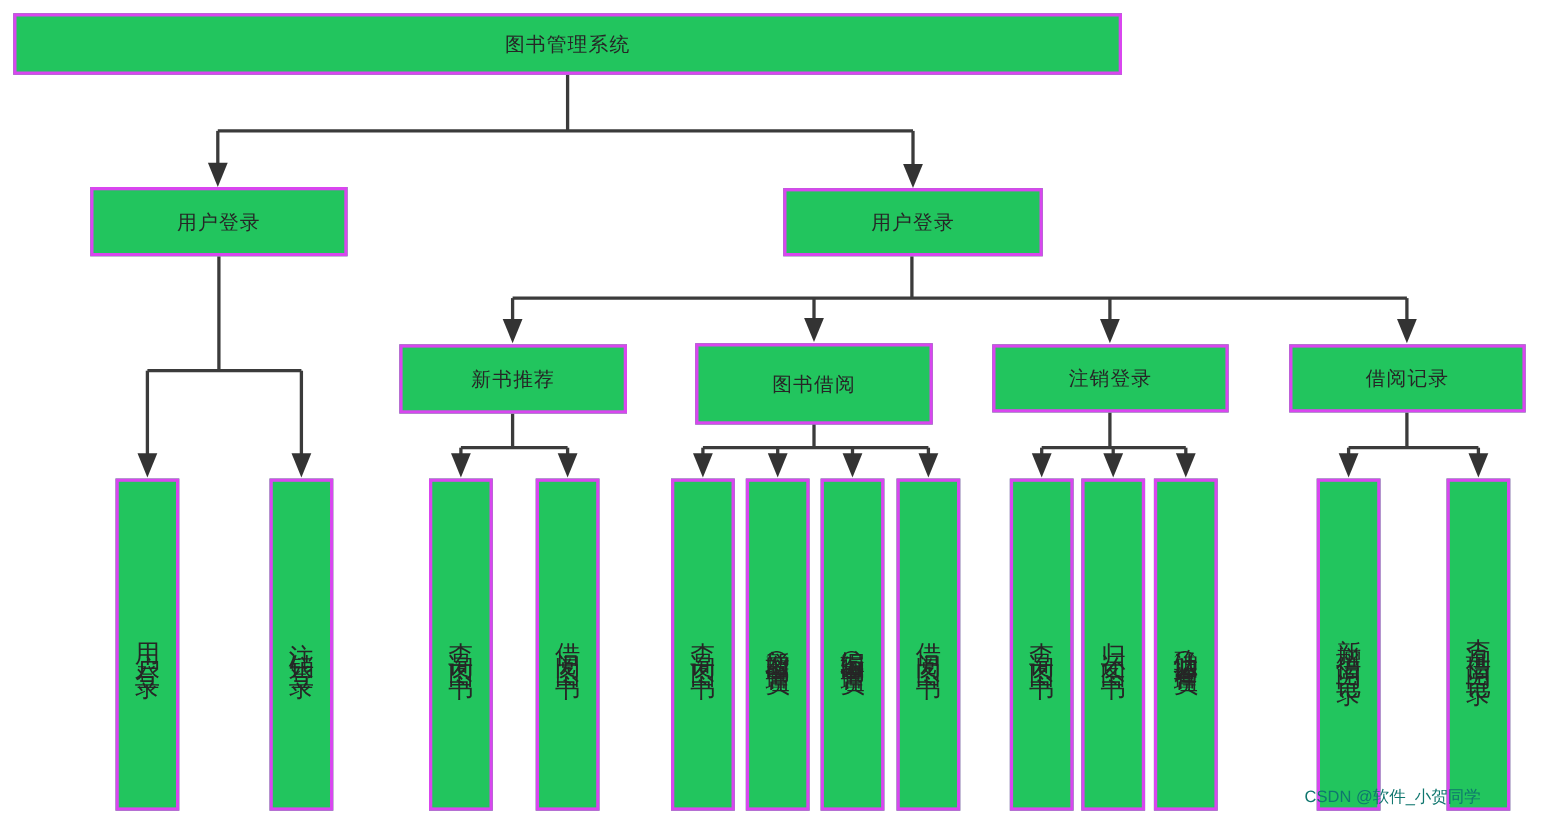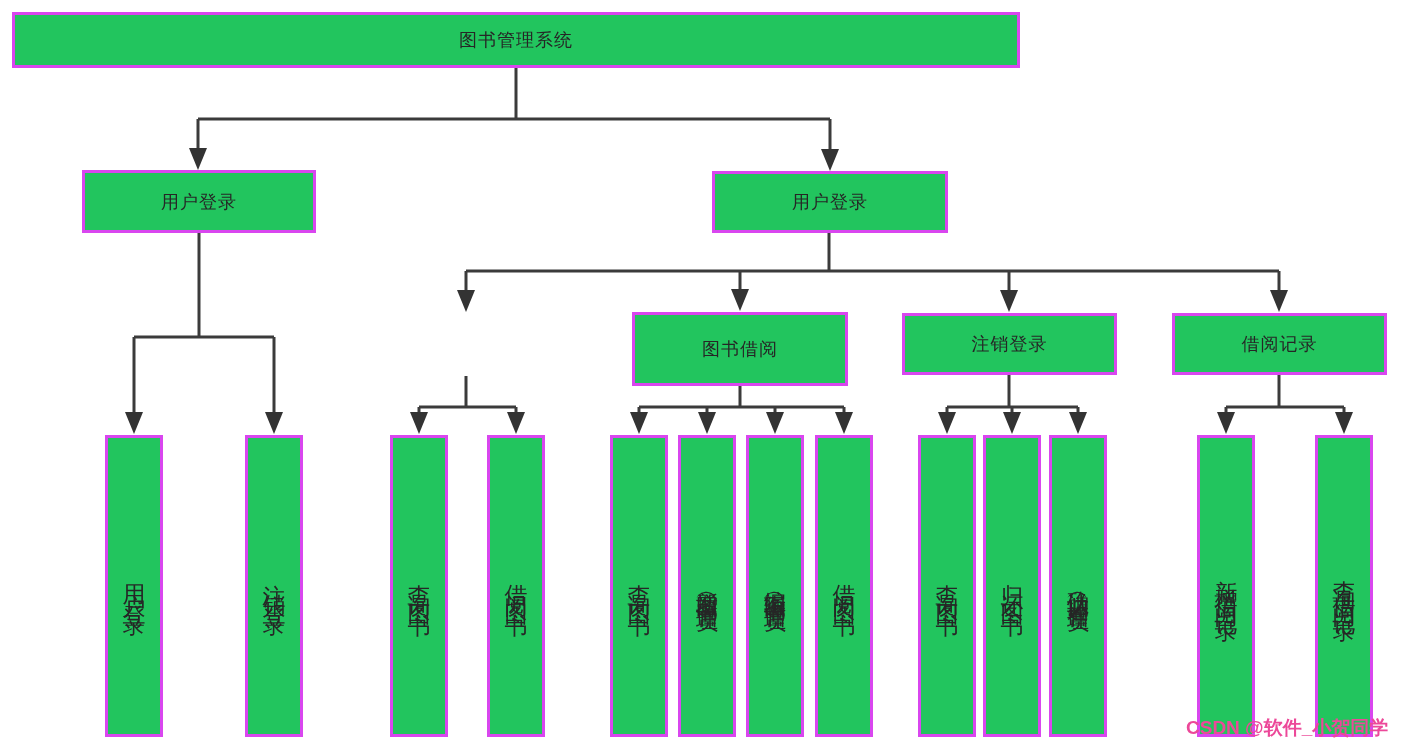--- a/index.html
+++ b/index.html
@@ -6,22 +6,22 @@
   body{font-family:"Liberation Sans","DejaVu Sans",sans-serif;}
   #stage{position:relative;width:1405px;height:747px;background:#ffffff;overflow:hidden;}
   svg.connectors{position:absolute;left:0;top:0;z-index:1;pointer-events:none;}
   .box{position:absolute;box-sizing:border-box;border:3px solid #d946ef;background:#22c55e;
        display:flex;align-items:center;justify-content:center;z-index:2;}
   .box.h span{font-size:18px;color:#262626;letter-spacing:1px;white-space:nowrap;}
   .box.v span{writing-mode:vertical-rl;text-orientation:mixed;font-size:23px;color:#262626;
               letter-spacing:10px;line-height:1;}
   .box.v.med span{letter-spacing:8px;}
   .box.v.long span{font-size:22px;letter-spacing:3px;}
-  .watermark{position:absolute;left:1186px;top:715px;z-index:5;font-size:19px;
-             color:#ec4899;white-space:nowrap;font-weight:bold;}
+  .watermark{position:absolute;left:1186px;top:715px;z-index:5;font-size:15px;
+             color:#0f766e;white-space:nowrap;}
 </style>
 </head>
 <body>
 
 <div id="stage">
 
   <svg class="connectors" width="1405" height="747" viewBox="0 0 1405 747">
     <g stroke="#3b3b3b" stroke-width="3" fill="#333333">
       <line x1="516" y1="68" x2="516" y2="119"></line>
       <line x1="198" y1="119" x2="830" y2="119"></line>
@@ -94,20 +94,23 @@
     <span>图书管理系统</span>
   </div>
 
   <div class="box h" style="left:82px;top:170px;width:234px;height:63px">
     <span>用户登录</span>
   </div>
   <div class="box h" style="left:712px;top:171px;width:236px;height:62px">
     <span>用户登录</span>
   </div>
 
+  <div class="box h" style="left:363px;top:313px;width:207px;height:63px">
+    <span>新书推荐</span>
+  </div>
   <div class="box h" style="left:632px;top:312px;width:216px;height:74px">
     <span>图书借阅</span>
   </div>
   <div class="box h" style="left:902px;top:313px;width:215px;height:62px">
     <span>注销登录</span>
   </div>
   <div class="box h" style="left:1172px;top:313px;width:215px;height:62px">
     <span>借阅记录</span>
   </div>
 

